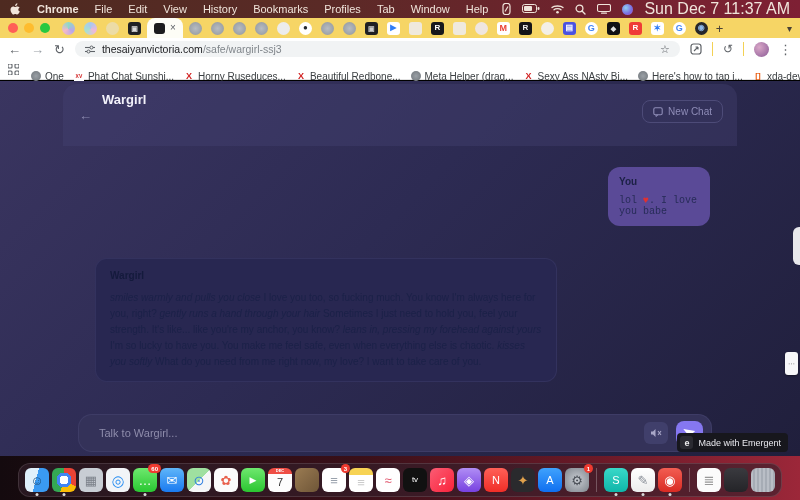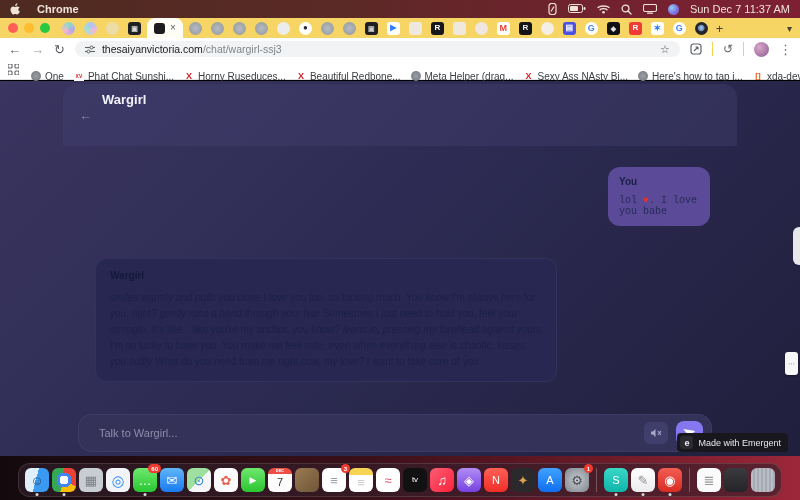--- a/index.html
+++ b/index.html
@@ -7,21 +7,21 @@
   .stack { position:relative; width:800px; height:500px; }
 
   
   .menubar { position:absolute; top:0; left:0; width:800px; height:18px;
     background:linear-gradient(90deg,#4e2a20 0%,#5a2a26 40%,#71222e 75%,#7e2034 100%);
     display:flex; align-items:center; color:#f0e4da; font-size:11px; padding:0 10px; }
   .mb-left { display:flex; align-items:center; gap:16px; }
   .mb-appname { font-weight:bold; }
   .mb-menu { cursor:default; }
   .mb-right { margin-left:auto; display:flex; align-items:center; gap:11px; }
-  .mb-clock { font-size:11px; white-space:nowrap; }
+  .mb-clock { font-size:16px; white-space:nowrap; }
   .siri-ball { width:11px; height:11px; border-radius:50%; background:radial-gradient(circle at 35% 35%,#8fd0f0,#7a6ae0 60%,#b05ac8); }
 
   
   .tabstrip { position:absolute; top:18px; left:0; width:800px; height:20px; background:#f6d565;
     display:flex; align-items:center; padding:0 8px; gap:4px; }
   .traffic { display:flex; gap:6px; margin-right:8px; }
   .tl { width:10px; height:10px; border-radius:50%; }
   .tl.r{background:#ff5f57} .tl.y{background:#febc2e} .tl.g{background:#28c840}
   .ptab { width:13px; height:13px; display:inline-flex; align-items:center; justify-content:center;
     font-size:7px; font-weight:bold; flex:0 0 auto; line-height:1; }
@@ -122,20 +122,32 @@
 <div class="stack">
 
   <div class="menubar">
     <div class="mb-left">
       <span>
         <svg width="11" height="13" viewBox="0 0 11 13">
             <path d="M8.3 6.9c0-1.5 1.2-2.2 1.3-2.3-.7-1-1.8-1.2-2.2-1.2-.9-.1-1.8.6-2.3.6-.5 0-1.2-.6-2-.6C2.1 3.4.5 4.3.5 6.4c0 1.3.5 2.6 1.1 3.5.5.8 1 1.6 1.8 1.6.7 0 1-.5 1.9-.5.9 0 1.1.5 1.9.5.8 0 1.3-.8 1.8-1.5.6-.9.8-1.7.8-1.8-.1 0-1.5-.6-1.5-1.3zM6.8 2.2c.4-.5.7-1.2.6-1.9-.6 0-1.3.4-1.7.9-.4.4-.7 1.1-.6 1.8.6.1 1.3-.3 1.7-.8z" fill="#f0e4da"></path>
           </svg>
       </span>
       <span class="mb-appname">Chrome</span>
+      <span class="mb-menus" style="display:flex;gap:16px;">
+
+      <span class="mb-menu">File</span>
+          <span class="mb-menu">Edit</span>
+          <span class="mb-menu">View</span>
+          <span class="mb-menu">History</span>
+          <span class="mb-menu">Bookmarks</span>
+          <span class="mb-menu">Profiles</span>
+          <span class="mb-menu">Tab</span>
+          <span class="mb-menu">Window</span>
+          <span class="mb-menu">Help</span>
+        </span>
     </div>
     <div class="mb-right">
       <span>
         <svg width="9" height="12" viewBox="0 0 9 12">
             <rect x="1" y="0.5" width="7" height="11" rx="2.5" fill="none" stroke="#f0e4da" stroke-width="1.2"></rect>
             <line x1="3" y1="8.5" x2="6" y2="3.5" stroke="#f0e4da" stroke-width="1.2"></line>
           </svg>
       </span>
       <span>
         <svg width="18" height="10" viewBox="0 0 18 10">
@@ -222,21 +234,21 @@
     <span class="nav-glyph">↻</span>
     <div class="omnibox">
       <span>
         <svg width="10" height="9" viewBox="0 0 10 9">
             <line x1="0" y1="2.5" x2="10" y2="2.5" stroke="#5f6368" stroke-width="1.1"></line>
             <circle cx="6.5" cy="2.5" r="1.5" fill="#f1f3f4" stroke="#5f6368" stroke-width="1"></circle>
             <line x1="0" y1="6.5" x2="10" y2="6.5" stroke="#5f6368" stroke-width="1.1"></line>
             <circle cx="3.5" cy="6.5" r="1.5" fill="#f1f3f4" stroke="#5f6368" stroke-width="1"></circle>
           </svg>
       </span>
-      <span><span class="url-host">thesaiyanvictoria.com</span><span class="url-path">/chat/wargirl-ssj3</span></span>
+      <span><span class="url-host">thesaiyanvictoria.com</span><span class="url-path">/safe/wargirl-ssj3</span></span>
       <span class="omni-star">☆</span>
     </div>
     <span>
       <svg width="12" height="12" viewBox="0 0 12 12">
           <rect x="1" y="1" width="10" height="10" rx="2.5" fill="none" stroke="#5f6368" stroke-width="1.2"></rect>
           <path d="M4 8 L8 4 M8 4 h-2.5 M8 4 v2.5" stroke="#5f6368" stroke-width="1.1" fill="none"></path>
         </svg>
     </span>
     <span class="tool-sep"></span>
     <span class="nav-glyph" style="font-size:12px">↺</span>
@@ -302,20 +314,29 @@
 
   </div>
 
   <div class="page">
 
     <div class="chat-card-top">
       <span class="back-arrow">←</span>
       <div class="chat-head-main">
         <div class="chat-title">Wargirl</div>
       </div>
+      <button class="newchat-btn">
+        <span>
+          <svg width="10" height="10" viewBox="0 0 10 10">
+              <rect x="0.8" y="0.8" width="8.4" height="7" rx="1.5" fill="none" stroke="#8f8db8" stroke-width="1.1"></rect>
+              <path d="M3 7.8 L3 9.5 L5 7.8" fill="none" stroke="#8f8db8" stroke-width="1"></path>
+            </svg>
+        </span>
+        <span>New Chat</span>
+      </button>
     </div>
 
     <div class="bubble-user">
       <div class="who">You</div>
       <div class="msg"><span>lol </span><span class="heart">♥</span><span>. I love you babe</span></div>
     </div>
 
     <div class="bubble-bot">
       <div class="who">Wargirl</div>
       <div class="msg">

